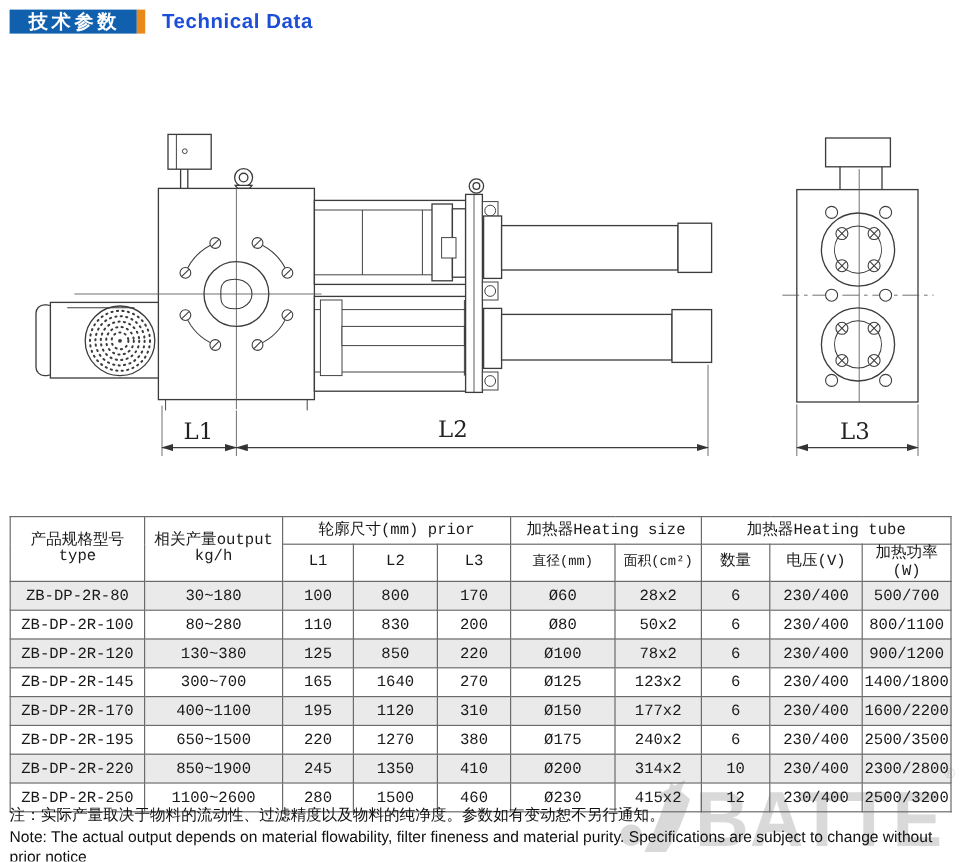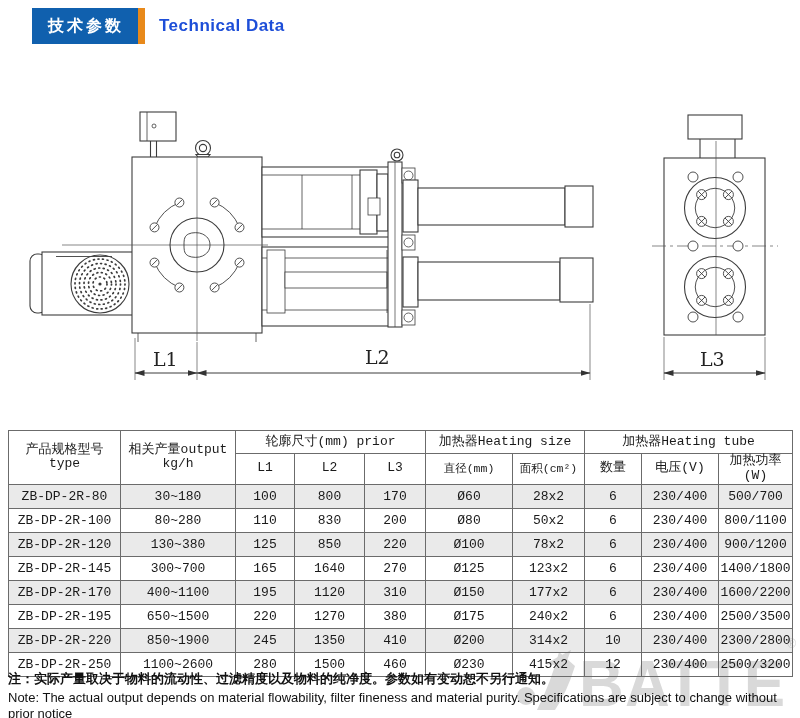--- a/index.html
+++ b/index.html
@@ -3,21 +3,21 @@
 <meta charset="utf-8">
 <style>
   html,body{margin:0;padding:0;}
   body{
     width:800px;height:718px;background:#ffffff;position:relative;overflow:hidden;
     font-family:"Liberation Sans",sans-serif;color:#222;
   }
   .page{position:absolute;inset:0;z-index:1;}
   
   .hdr{position:absolute;left:8px;top:8px;display:flex;align-items:center;}
-  .badge{display:flex;align-items:stretch;height:36px;margin-left:24px;}
+  .badge{display:flex;align-items:stretch;height:20px;}
   .badge-blue{
     background:#1060ae;color:#fff;font-weight:bold;font-size:16px;letter-spacing:3px;
     display:flex;align-items:center;padding:0 14px 0 16px;
   }
   .badge-bar{width:7px;background:#e8891a;}
   .title-en{color:#1d4ed8;font-weight:bold;font-size:17px;margin-left:14px;letter-spacing:0.5px;}
   
   .drawing{position:absolute;left:0;top:58px;width:800px;height:366px;}
   .drawing svg{display:block;}
   
@@ -27,21 +27,21 @@
   }
   th,td{border:1px solid #6b6b6b;text-align:center;padding:0;}
   thead th{font-weight:normal;font-size:13px;height:22px;line-height:1.15;background:transparent;color:#1a1a1a;}
   thead th.small{font-size:11.5px;text-align:center;}
   tbody td{font-size:13px;height:23px;color:#1a1a1a;background:transparent;}
   tbody tr:nth-child(odd) td{background:rgba(0,0,0,0.082);}
   table{border:1px solid #737373;}
   
   .notes{position:absolute;left:8px;top:671px;width:784px;}
   .notes p{margin:0 0 3px 0;font-size:13px;color:#111;line-height:16px;}
-  .notes .zh{font-weight:bold;}
+  .notes .zh{font-weight:normal;}
   
   .watermark{
     position:absolute;right:2px;bottom:8px;z-index:0;display:flex;align-items:flex-end;
     color:#d9d9d9;pointer-events:none;margin-top:16px;
   }
   .wm-text{
     font-family:"Liberation Sans",sans-serif;font-weight:bold;font-size:62px;line-height:0.82;
     letter-spacing:1px;transform:scaleY(1.05);
   }
   .wm-reg{font-size:12px;line-height:1;align-self:flex-start;margin:2px 2px 0 1px;}

